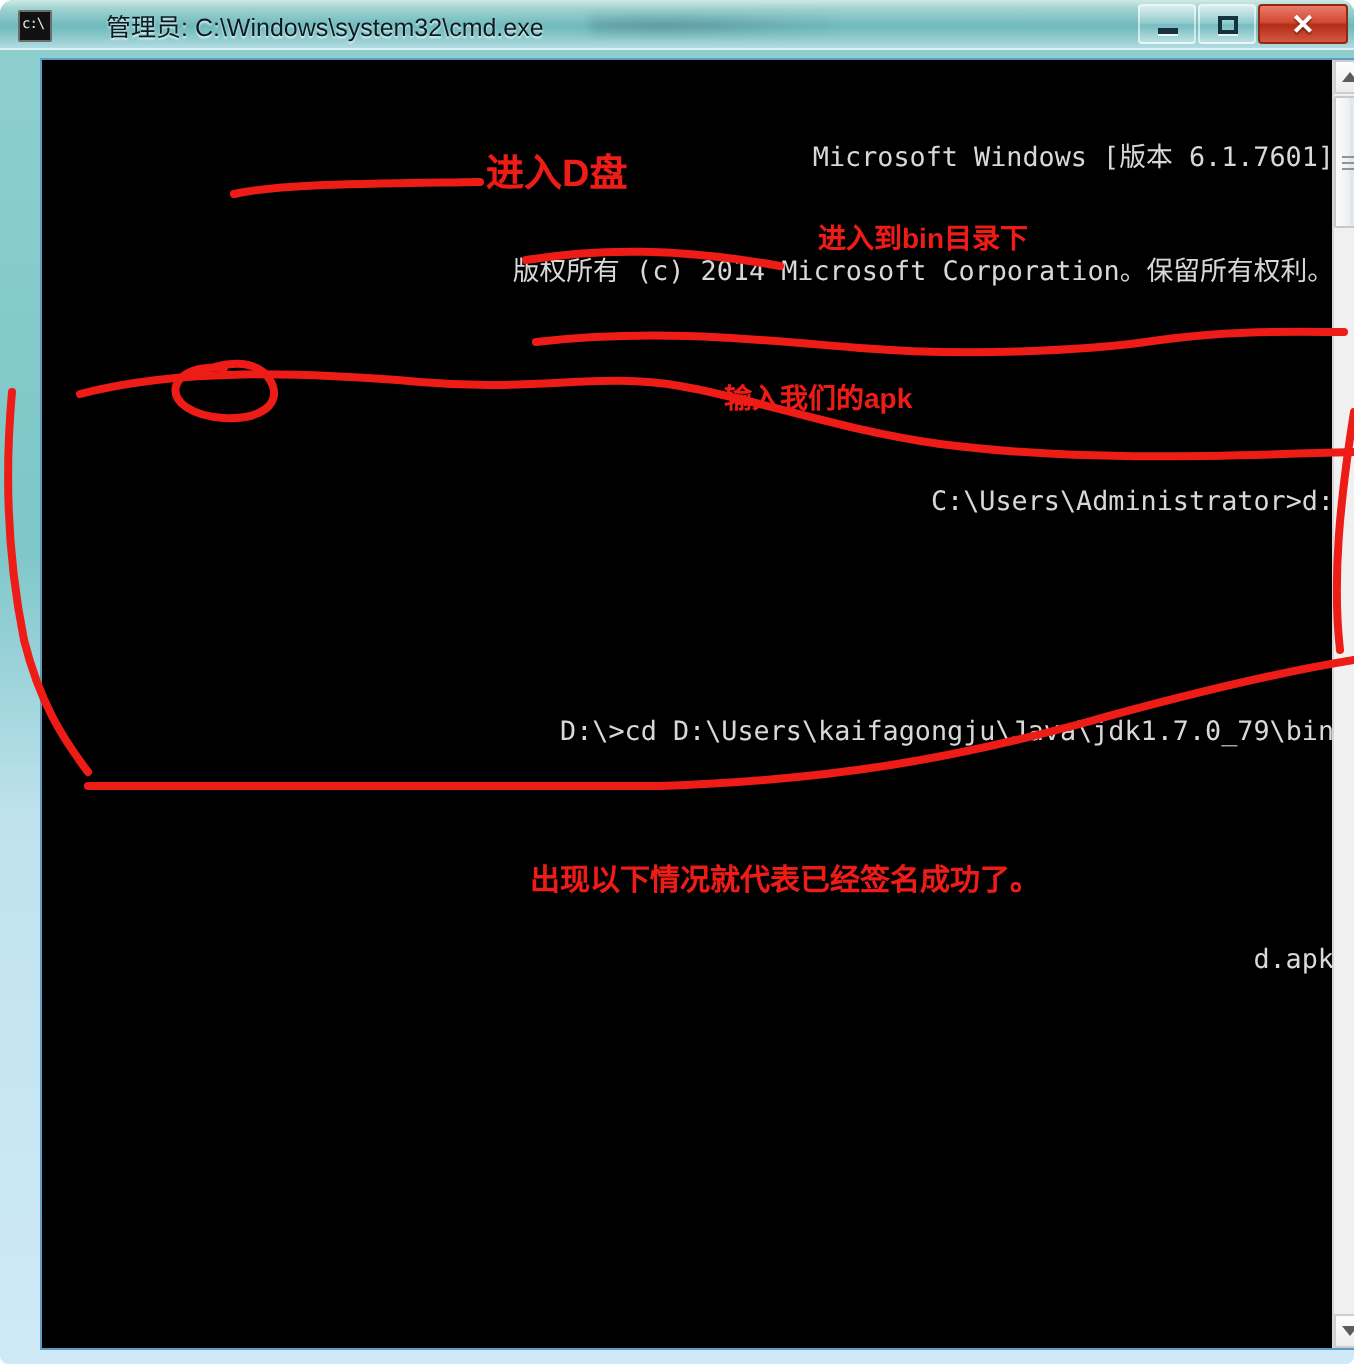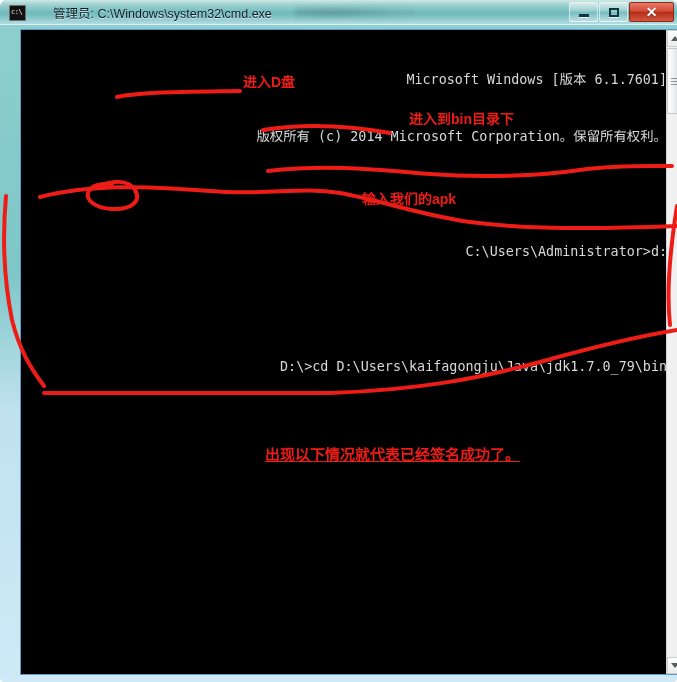--- a/index.html
+++ b/index.html
@@ -131,24 +131,24 @@
 
   
   #annotations{
     position:absolute;left:0;top:0;width:677px;height:682px;pointer-events:none;
   }
   .anno-label{
     position:absolute;
     font-family:"Liberation Sans", sans-serif;
     color:#ee1c16;font-weight:bold;white-space:nowrap;
   }
-  #anno-d-drive{left:243px;top:71px;font-size:14px;}
+  #anno-d-drive{left:243px;top:71px;font-size:19px;}
   #anno-bin-dir{left:409px;top:108px;font-size:14px;}
   #anno-input-apk{left:362px;top:188px;font-size:14px;}
-  #anno-success{left:265px;top:443px;font-size:15px;text-decoration:underline;}
+  #anno-success{left:265px;top:428px;font-size:15px;}
 </style>
 </head>
 <body>
 
 <div id="window">
 
   <div id="titlebar">
     <div id="title-left">
       <span id="cmd-icon"></span>
       <span id="title-text">管理员: C:\Windows\system32\cmd.exe</span>
@@ -175,20 +175,21 @@
   <div id="console-frame">
     <div id="console">
       <div id="console-text">
         <div class="line">Microsoft Windows [版本 6.1.7601]</div>
         <div class="line">版权所有 (c) 2014 Microsoft Corporation。保留所有权利。</div>
         <div class="blank"></div>
         <div class="line">C:\Users\Administrator&gt;d:</div>
         <div class="blank"></div>
         <div class="line">D:\&gt;cd D:\Users\kaifagongju\Java\jdk1.7.0_79\bin</div>
         <div class="blank"></div>
+        <div class="line">d.apk</div>
         <div class="blank"></div>
         
         
         
         
         
         
         
         
       </div>

